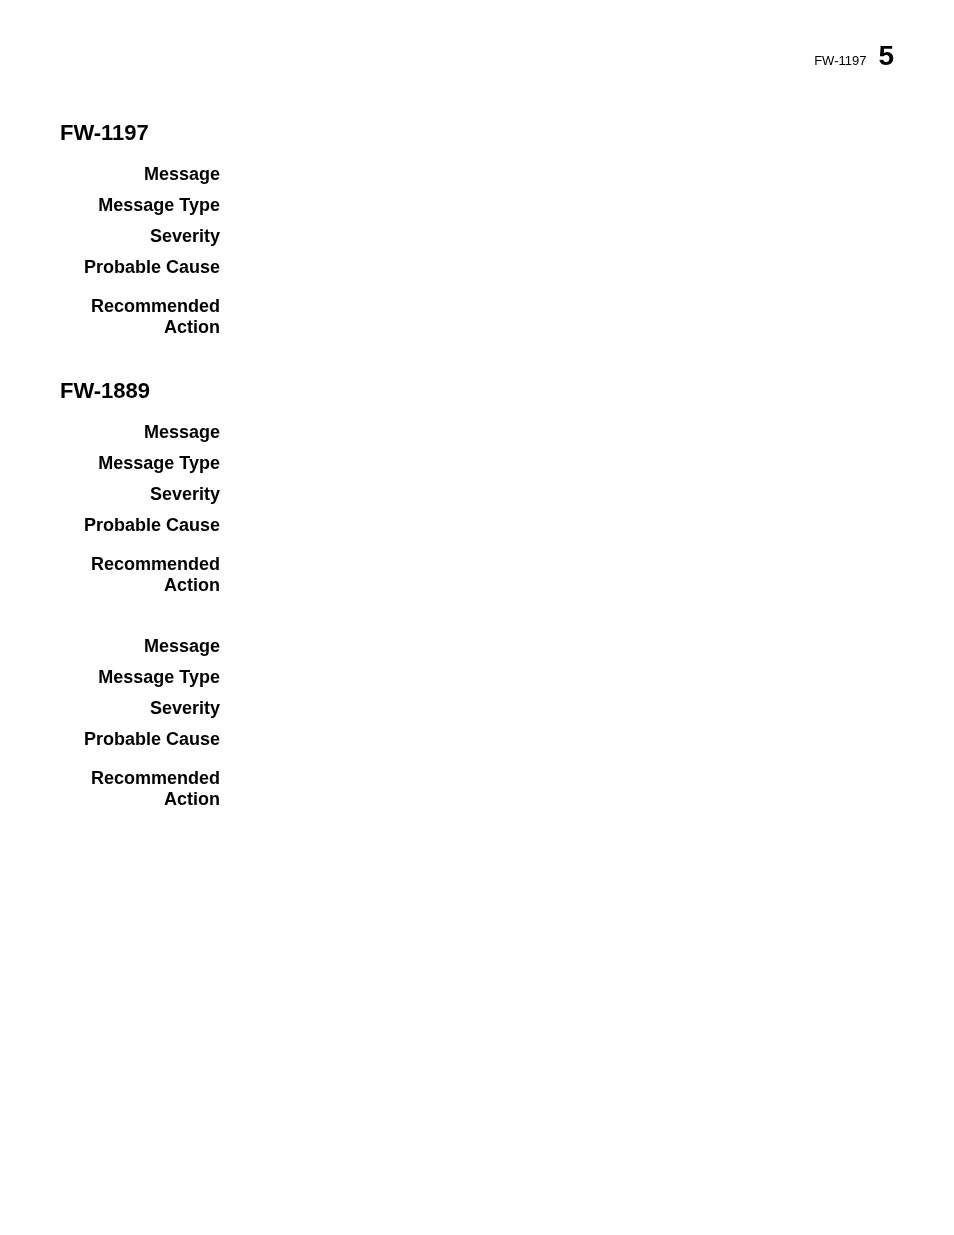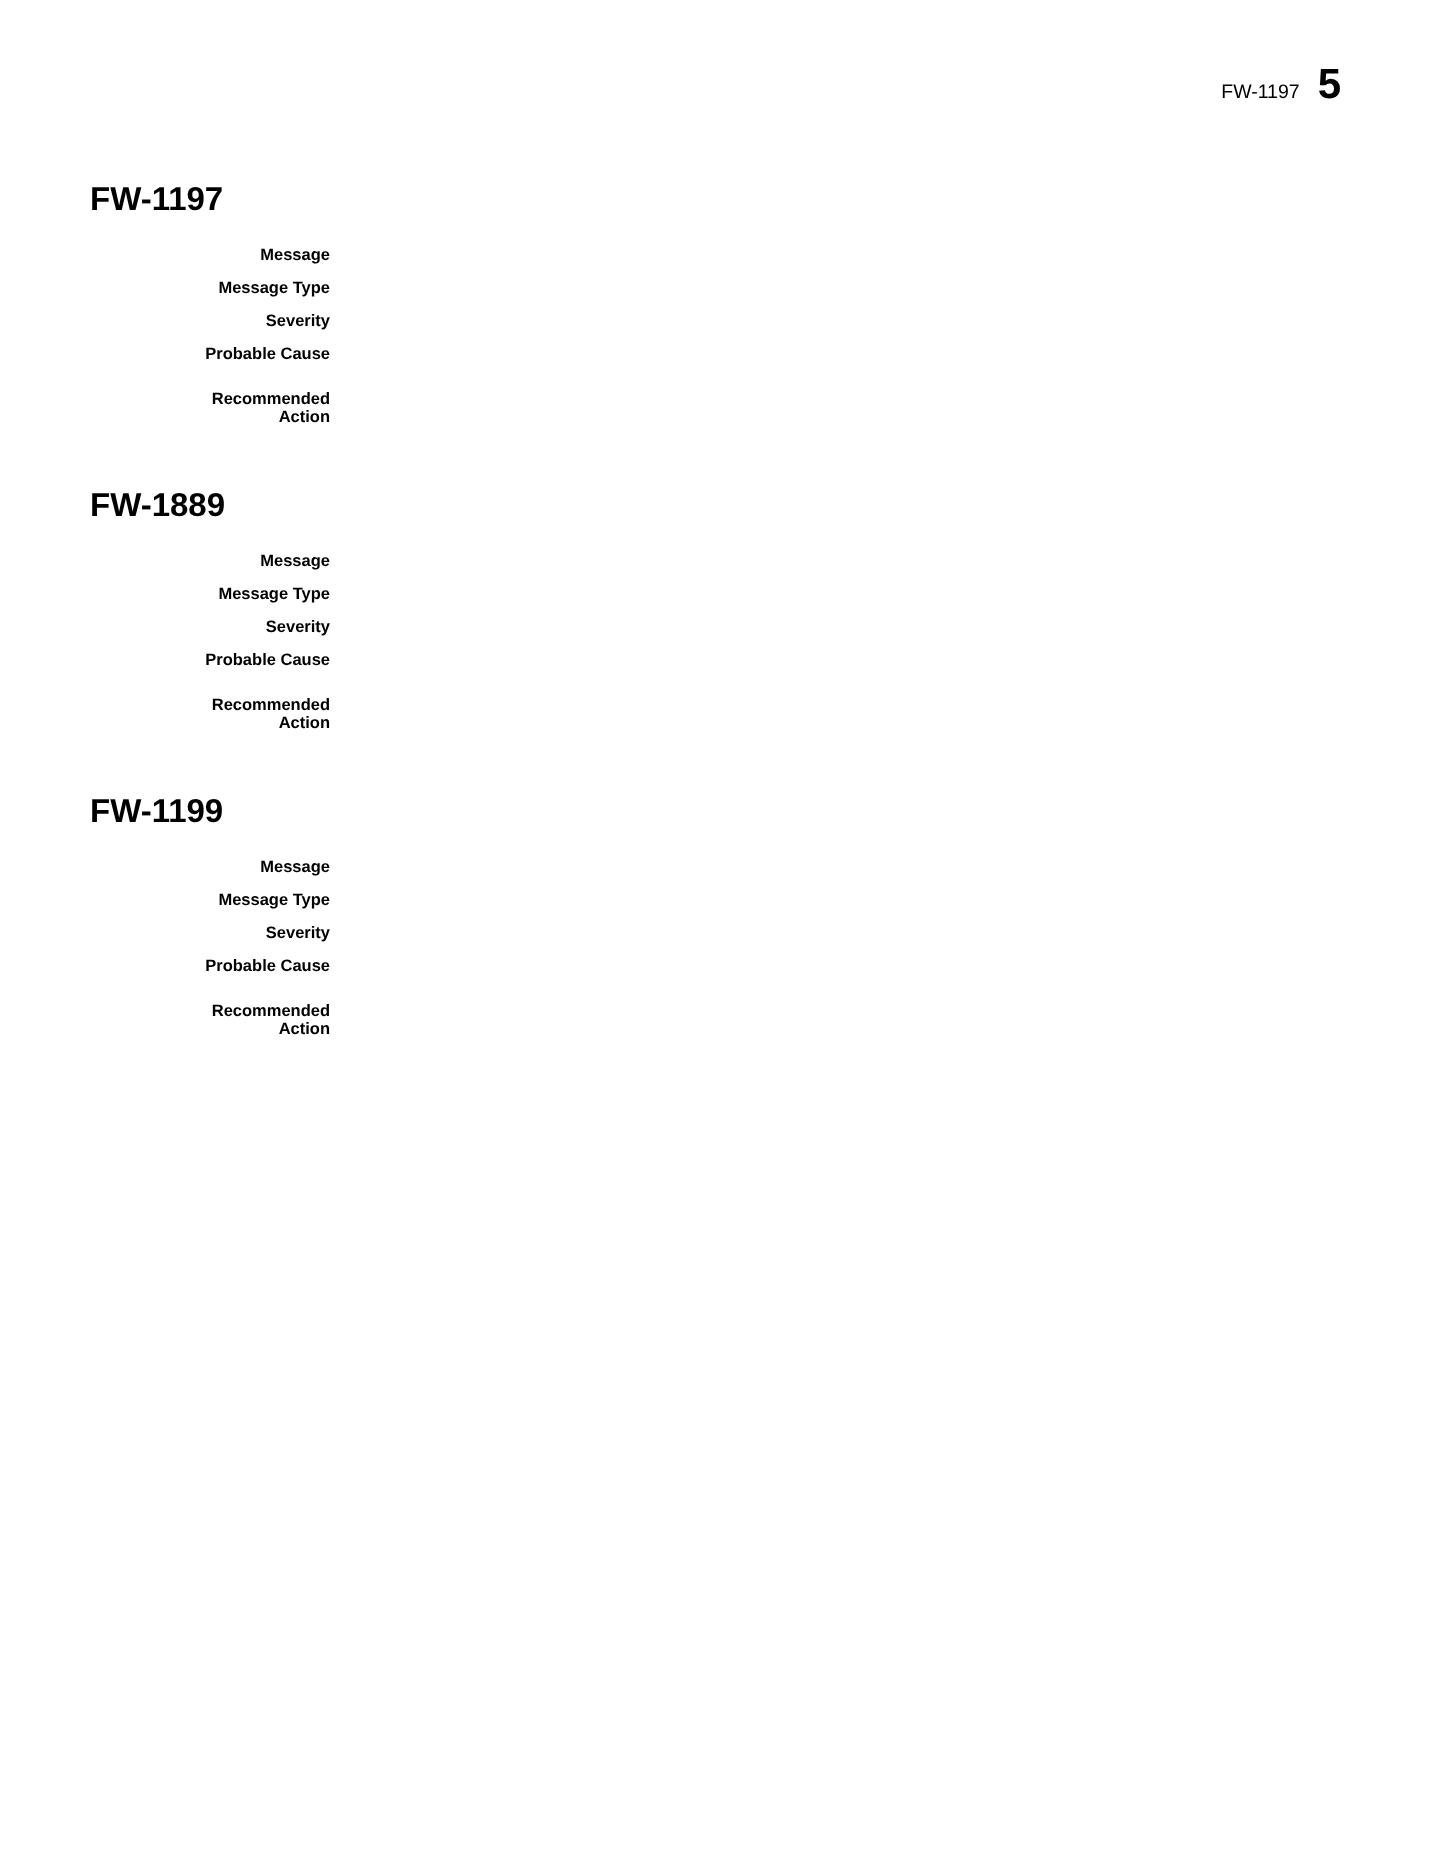--- a/index.html
+++ b/index.html
@@ -55,21 +55,21 @@
       display: table;
       width: 100%;
     }
 
     .field-row {
       display: table-row;
     }
 
     .field-label {
       display: table-cell;
-      font-size: 11px;
+      font-size: 18px;
       font-weight: bold;
       text-align: right;
       padding-right: 20px;
       padding-bottom: 10px;
       vertical-align: top;
       width: 180px;
       white-space: nowrap;
     }
 
     .field-value {
@@ -141,21 +141,20 @@
         </div>
         <div class="field-spacer"></div>
         <div class="field-row">
           <div class="field-label" style="white-space: pre-line;">Recommended
 Action</div>
           <div class="field-value"></div>
         </div>
       </div>
     </div>
     <div class="entry">
-      <div class="entry-title">FW-1199</div>
       <div class="entry-fields">
         <div class="field-row">
           <div class="field-label" style="white-space: pre-line;">Message</div>
           <div class="field-value"></div>
         </div>
         <div class="field-row">
           <div class="field-label" style="white-space: pre-line;">Message Type</div>
           <div class="field-value"></div>
         </div>
         <div class="field-row">

